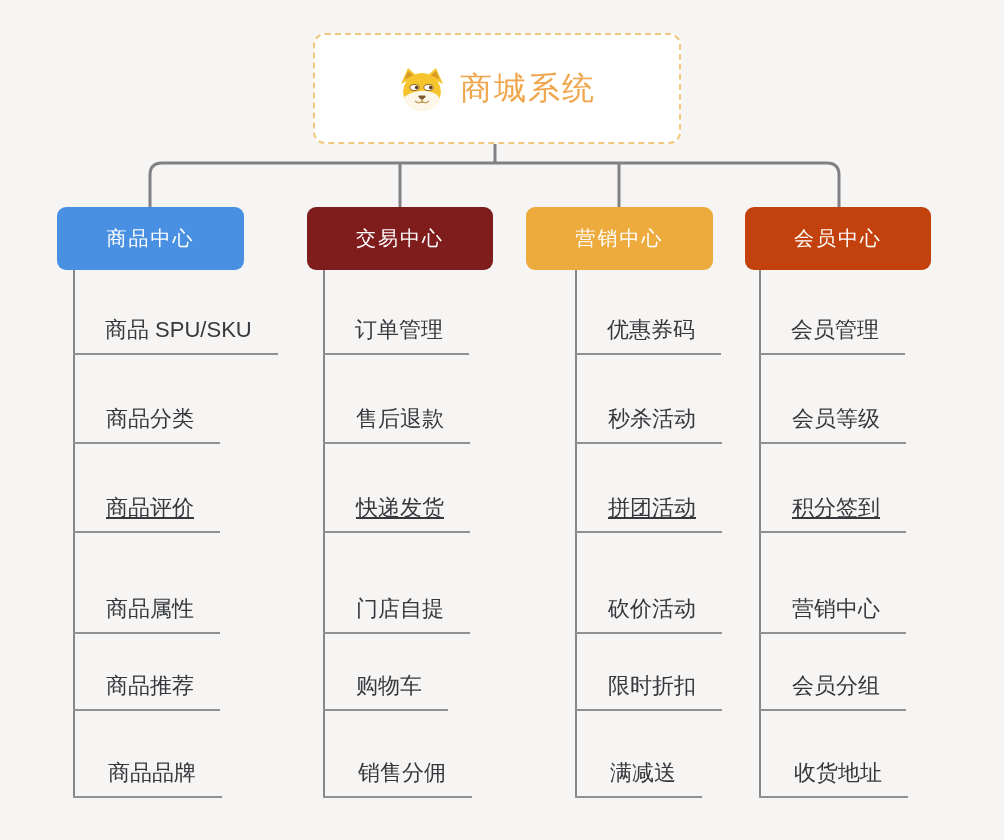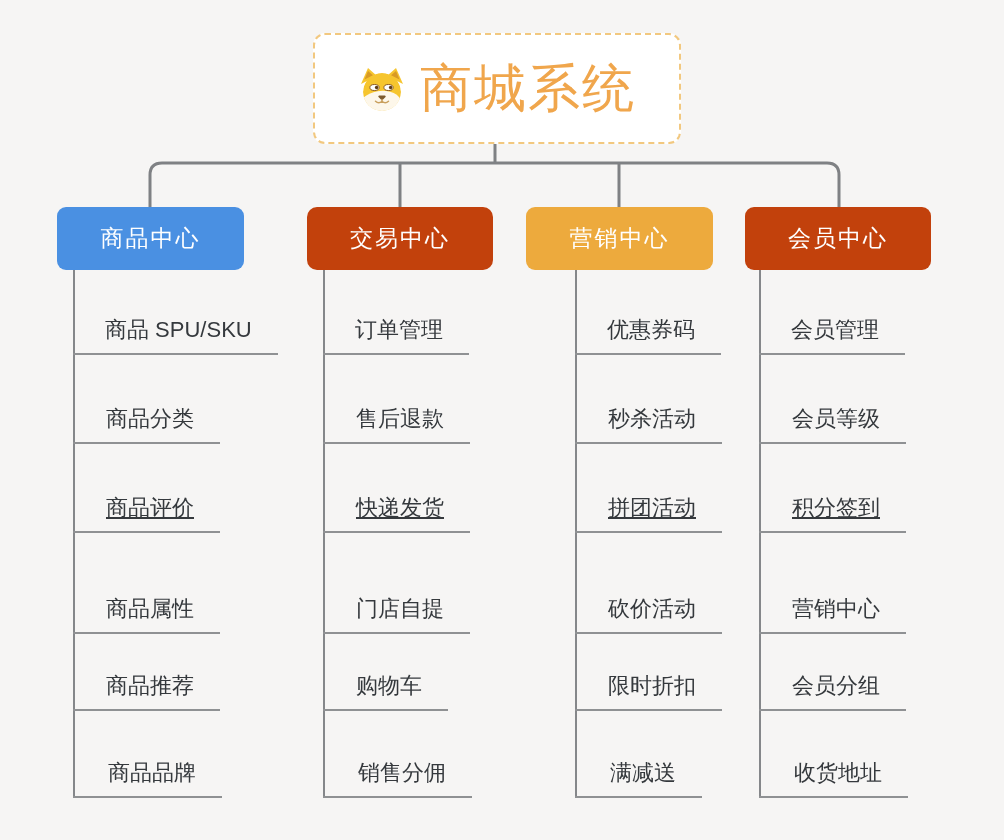--- a/index.html
+++ b/index.html
@@ -30,38 +30,38 @@
     background: #ffffff;
     border: 2px dashed #f2c87f;
     border-radius: 12px;
     display: flex;
     align-items: center;
     justify-content: center;
     gap: 14px;
     cursor: default;
   }
   .root-title {
-    font-size: 52px;
+    font-size: 32px;
     font-weight: 500;
     color: #f0a64c;
     letter-spacing: 2px;
     white-space: nowrap;
   }
   .root-icon { width: 48px; height: 46px; flex: 0 0 auto; }
   
   .branch {
     position: absolute;
     top: 207px;
     height: 63px;
     border-radius: 9px;
     display: flex;
     align-items: center;
     justify-content: center;
     color: #ffffff;
-    font-size: 23px;
+    font-size: 20px;
     letter-spacing: 2px;
     white-space: nowrap;
     cursor: default;
   }
   .branch-1 { left: 57px;  width: 187px; }
   .branch-2 { left: 307px; width: 186px; }
   .branch-3 { left: 526px; width: 187px; }
   .branch-4 { left: 745px; width: 186px; }
   
   .column {
@@ -137,21 +137,21 @@
 
       <path d="M21.3 29.5 h5.4 a1 1 0 0 1 .8 1.6 l-2.7 2.6 a1 1 0 0 1 -1.6 0 l-2.7 -2.6 a1 1 0 0 1 .8 -1.6 Z" fill="#7c5a2e"></path>
       <path d="M24 33.5 V35.2 M17.5 35.2 Q20.7 38.2 24 35.2 Q27.3 38.2 30.5 35.2" fill="none" stroke="#c9a05e" stroke-width="1.5" stroke-linecap="round"></path>
     </svg>
     <span class="root-title">商城系统</span>
   </div>
 
   <div class="branch branch-1" style="background-color: rgb(74, 144, 226);">
     <span>商品中心</span>
   </div>
-  <div class="branch branch-2" style="background-color: #c2410c; border-radius: 10px;">
+  <div class="branch branch-2" style="background-color: #7f1d1d;">
     <span>交易中心</span>
   </div>
   <div class="branch branch-3" style="background-color: rgb(237, 170, 61);">
     <span>营销中心</span>
   </div>
   <div class="branch branch-4" style="background-color: #c2410c;">
     <span>会员中心</span>
   </div>
 
   <div class="column column-1">

